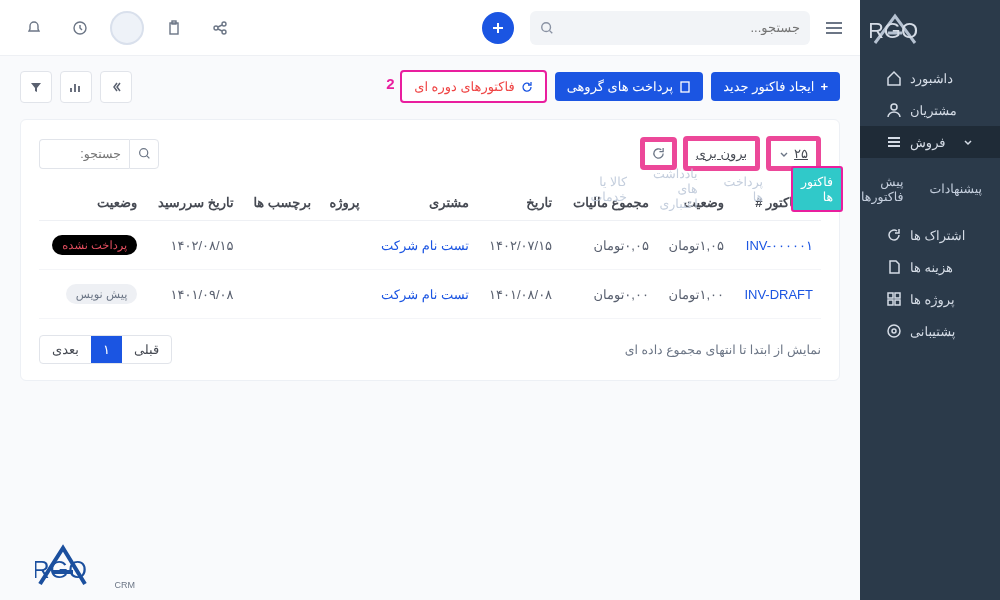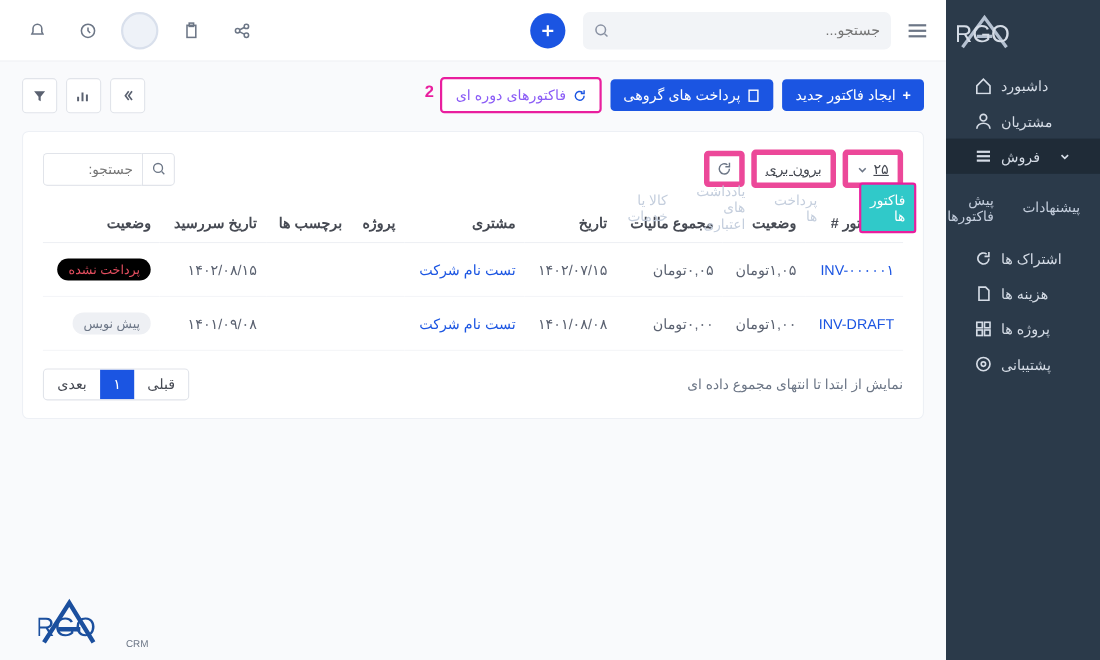--- a/index.html
+++ b/index.html
@@ -11,21 +11,21 @@
 .sidebar { width: 140px; background: #2b3a4a; color: #b5c1d1; display: flex; flex-direction: column; }
 .sidebar .logo-area { padding: 8px 10px; display: flex; align-items: center; gap: 4px; height: 56px; }
 .sidebar .logo-area svg { width: 120px; height: 40px; }
 .nav { display: flex; flex-direction: column; padding: 6px 0; }
 .nav-item { display: flex; align-items: center; justify-content: flex-end; gap: 8px; padding: 8px 26px; cursor: pointer; font-size: 13px; color: #d5dce6; }
 .nav-item.active-parent { background: #1f2b37; }
 .nav-item .chev { width: 12px; height: 12px; }
 .nav-item .ico { width: 16px; height: 16px; flex-shrink: 0; }
 .subnav { display: flex; flex-direction: row; align-items: center; }
 .subnav .sub { padding: 8px 18px 8px 8px; text-align: right; font-size: 12.5px; color: #c4cedd; cursor: pointer; }
-.subnav .sub.active { background: #30c9c9; color: #fff; border-radius: 3px; margin: 2px 20px; padding: 6px 8px; position: relative; }
+.subnav .sub.active { background: #30c9c9; color: #fff; border-radius: 3px; margin: 2px 10px; padding: 6px 8px; position: relative; }
 
 
 .main { flex: 1; display: flex; flex-direction: column; background: #f9fafc; }
 
 
 .header { height: 56px; display: flex; align-items: center; justify-content: space-between; padding: 0 18px; background: #fff; border-bottom: 1px solid #eef0f4; }
 .header-right { display: flex; align-items: center; gap: 16px; }
 .header-left { display: flex; align-items: center; gap: 14px; }
 .search-wrap { display: flex; align-items: center; background: #f2f4f7; border-radius: 6px; height: 34px; width: 280px; padding: 0 10px; gap: 8px; }
 .search-wrap input { border: none; background: transparent; outline: none; flex: 1; text-align: right; font-size: 13px; }
@@ -36,21 +36,21 @@
 .burger span{ height:2px; background:#6c7686;}
 
 
 .toolbar { display: flex; align-items: center; justify-content: space-between; padding: 14px 20px 6px; }
 .tb-left { display:flex; gap:8px;}
 .tb-left .sq { width:32px; height:32px; border:1px solid #e1e4ea; border-radius:4px; background:#fff; display:flex; align-items:center; justify-content:center; cursor:pointer; color:#5a6170;}
 .tb-right { display:flex; gap:8px; align-items:center;}
 .btn { display:flex; align-items:center; gap:6px; padding:7px 12px; border-radius:4px; font-size:13px; cursor:pointer; border:none;}
 .btn-blue { background:#1b55e2; color:#fff;}
 .btn-outline { background:#fff; border:1px solid #1b55e2; color:#1b55e2;}
-.btn-outline.highlight{ border:2px solid #e91e9e; color:#8b5cf6;}
+.btn-outline.highlight{ border:2px solid #e91e9e; color:#ef4444;}
 
 
 .card { margin: 10px 20px 16px; background:#fff; border:1px solid #edf0f5; border-radius:6px; padding:16px 18px;}
 .card-top { display:flex; justify-content:space-between; align-items:center; margin-bottom:14px;}
 .ctop-right { display:flex; gap:6px; align-items:center;}
 .sel { border:5px solid #ec4899; border-radius:4px; padding:5px 8px; font-size:13px; background:#fff; display:flex; align-items:center; gap:5px; cursor:pointer;text-decoration:underline;}
 .mini-search { display:flex; align-items:center; gap:0;}
 .mini-search .sq{ width:30px; height:30px; border:1px solid #e1e4ea; border-radius:0 4px 4px 0; display:flex; align-items:center; justify-content:center;}
 .mini-search input{ border:1px solid #e1e4ea; border-right:none; border-radius:4px 0 0 4px; height:30px; padding:0 8px; width:90px; outline:none; font-size:12.5px; text-align:right;}
 

